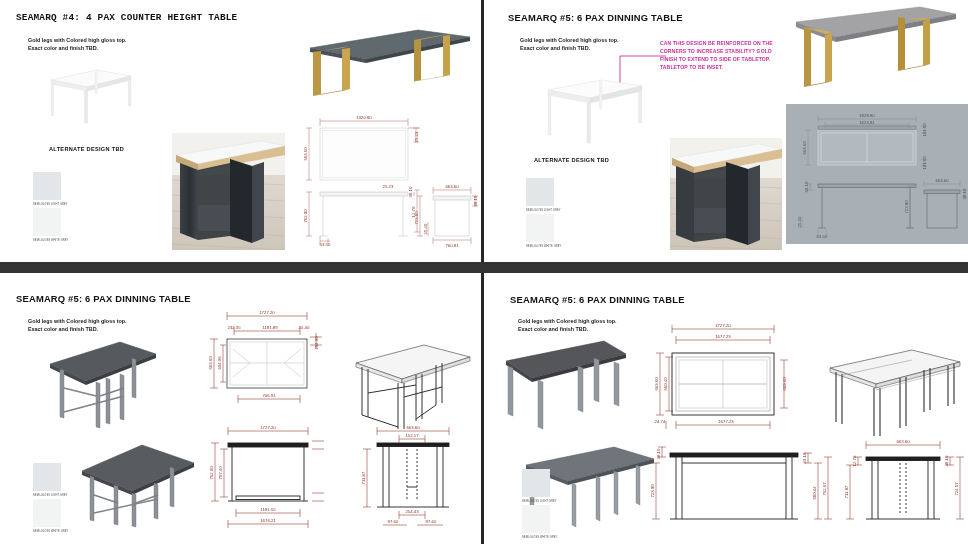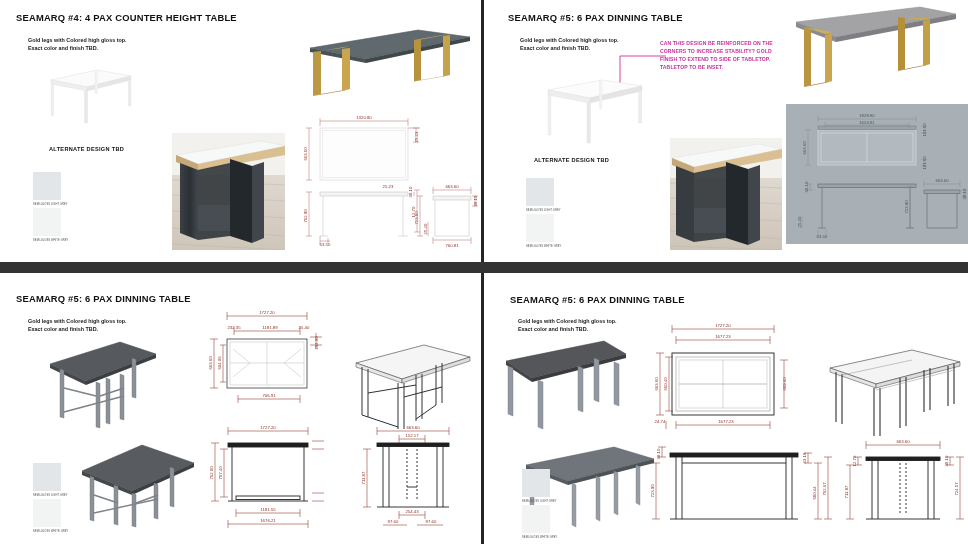--- a/index.html
+++ b/index.html
@@ -75,21 +75,21 @@
 <body>
 
 <div class="board">
 
   <div class="divider-h"></div>
   <div class="divider-v"></div>
   <div class="divider-v2"></div>
 
   <div class="quad q1">
 
-    <div class="slide-title" style="left:16px; top:12px;">SEAMARQ #4: 4 PAX COUNTER HEIGHT TABLE</div>
+    <div class="slide-title" style="left:16px; top:12px;font-family:Liberation Mono, monospace;">SEAMARQ #4: 4 PAX COUNTER HEIGHT TABLE</div>
 
     <div class="spec-note" style="left:28px; top:36px;">Gold legs with Colored high gloss top.
 Exact color and finish TBD.</div>
 
     <div class="alt-label" style="left:49px; top:146px;">ALTERNATE DESIGN TBD</div>
 
     <div class="photo" style="left:45px; top:62px; width:90px; height:62px;">
       <svg width="90" height="62" viewBox="0 0 90 62">
         <polygon points="6,18 52,8 86,14 42,25" fill="#fbfbfb" stroke="#dedede" stroke-width=".5"></polygon>
         <polygon points="6,18 42,25 42,29 6,22" fill="#eeeeee" stroke="#ddd" stroke-width=".4"></polygon>

